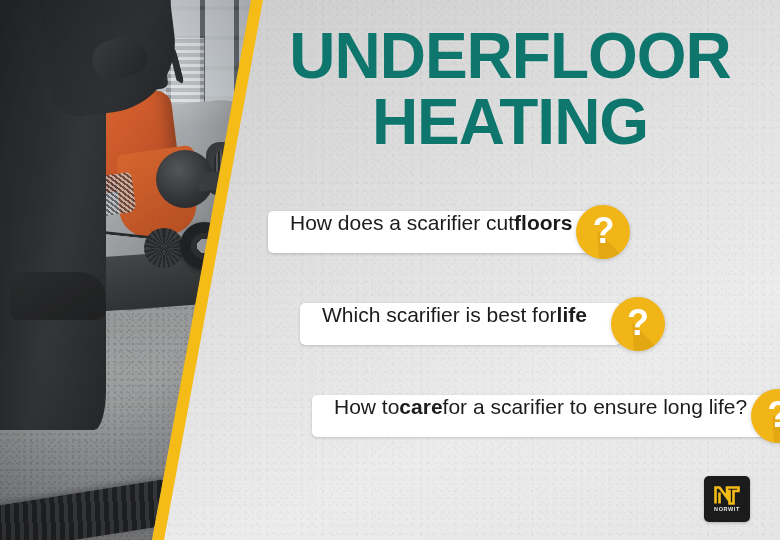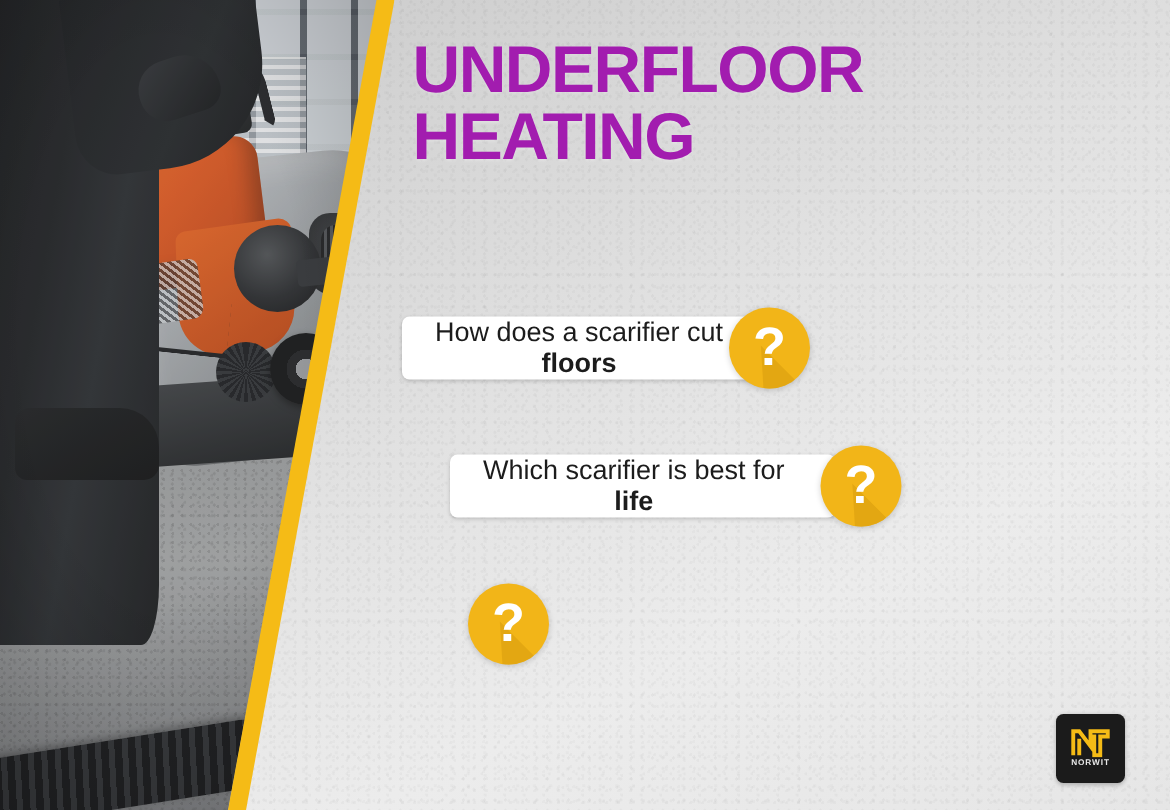--- a/index.html
+++ b/index.html
@@ -212,45 +212,44 @@
   
   .stripe{
     position:absolute;left:0;top:0;width:280px;height:540px;
     background:#f5bb16;
     clip-path:polygon(251px 0, 263px 0, 164px 540px, 152px 540px);
   }
 
   
   .title{
     position:absolute;right:35px;top:24px;width:470px;
-    text-align:left;
-    font-size:44px;line-height:1.03;font-weight:700;
+    text-align:center;
+    font-size:64px;line-height:1.03;font-weight:700;
     letter-spacing:-1px;
-    color:#a21caf;
+    color:#0f766e;
     white-space:pre-line;
     text-shadow:0 1px 2px rgba(255,255,255,.25);
   }
 
   
   .faq{
     position:absolute;display:flex;align-items:center;height:58px;
   }
   .faq-1{left:268px;top:203px;}
   .faq-2{left:300px;top:295px;gap:20px;}
   .faq-3{left:312px;top:387px;}
 
   .faq-pill{
     background:#ffffff;
-    height:42px;display:flex;align-items:center;
+    height:42px;display:flex;
     padding:0 34px 0 22px;
     border-radius:5px;
     box-shadow:0 1px 3px rgba(0,0,0,.18);
-    font-size:18px;color:#1c1c1c;white-space:nowrap;
+    font-size:21px;color:#1c1c1c;white-space:nowrap;
     margin-right:-30px;
-    flex-direction:column;
   }
   .faq-pill b{font-weight:700;}
 
   .qmark{
     position:relative;width:54px;height:54px;border-radius:50%;
     background:#f2b518;
     display:flex;align-items:center;justify-content:center;
     overflow:hidden;flex:0 0 auto;
     box-shadow:0 1px 4px rgba(0,0,0,.18);
   }
@@ -347,20 +346,25 @@
       <span>Which scarifier is best for </span>
         <b>life</b>
     </div>
     <div class="qmark">
       <div class="shade"></div>
       <div class="glyph">?</div>
     </div>
   </div>
 
   <div class="faq faq-3">
+    <div class="faq-pill">
+      <span>How to </span>
+        <b>care</b>
+        <span> for a scarifier to ensure long life?</span>
+    </div>
     <div class="qmark">
       <div class="shade"></div>
       <div class="glyph">?</div>
     </div>
   </div>
 
   <div class="logo">
     <div class="logo-mark">
       <svg viewBox="0 0 26 19" width="26" height="19" aria-hidden="true">
         <path d="M1.5 17.5 L1.5 1.5 L5.5 1.5 L13 11.5 L13 1.5 L24.5 1.5 L24.5 5.0 L19.5 5.0 L19.5 17.5 L15.5 17.5 L15.5 5.0 L13 5.0" fill="none" stroke="#f5bb16" stroke-width="2.6" stroke-linejoin="miter"></path>

